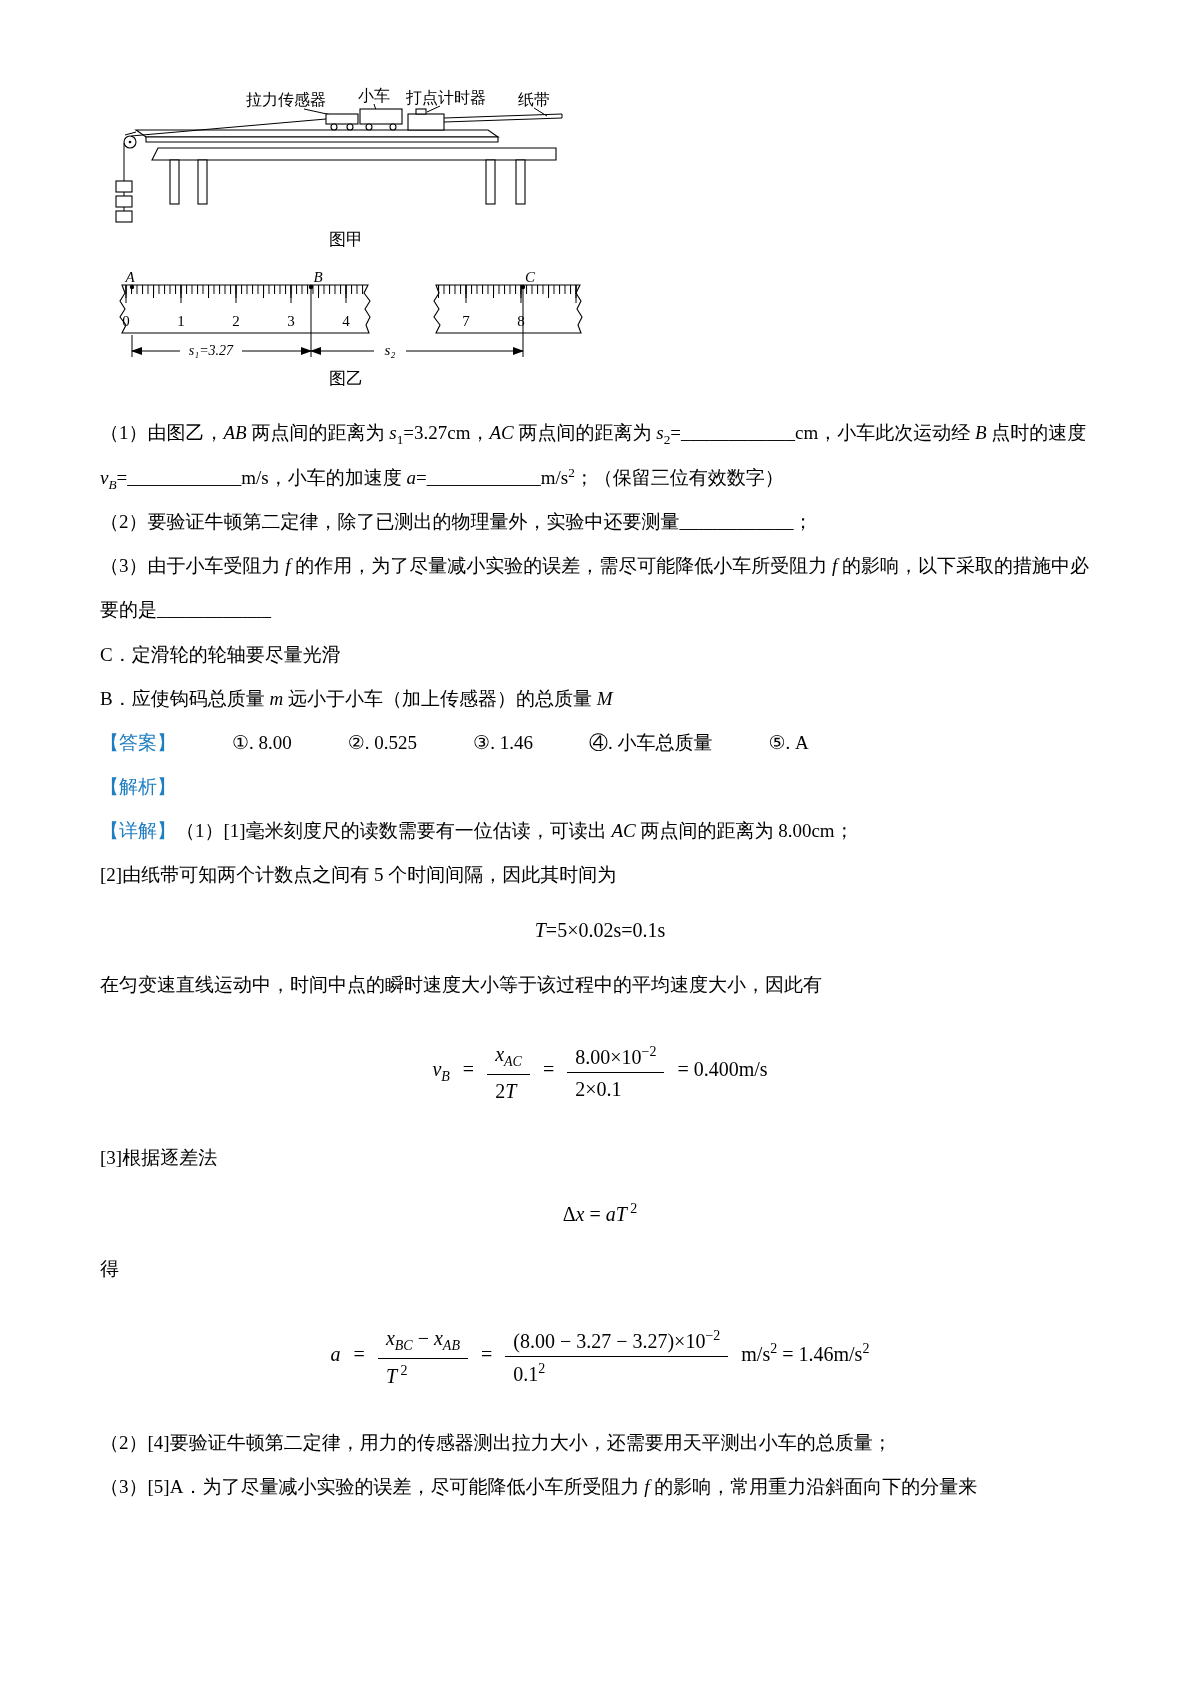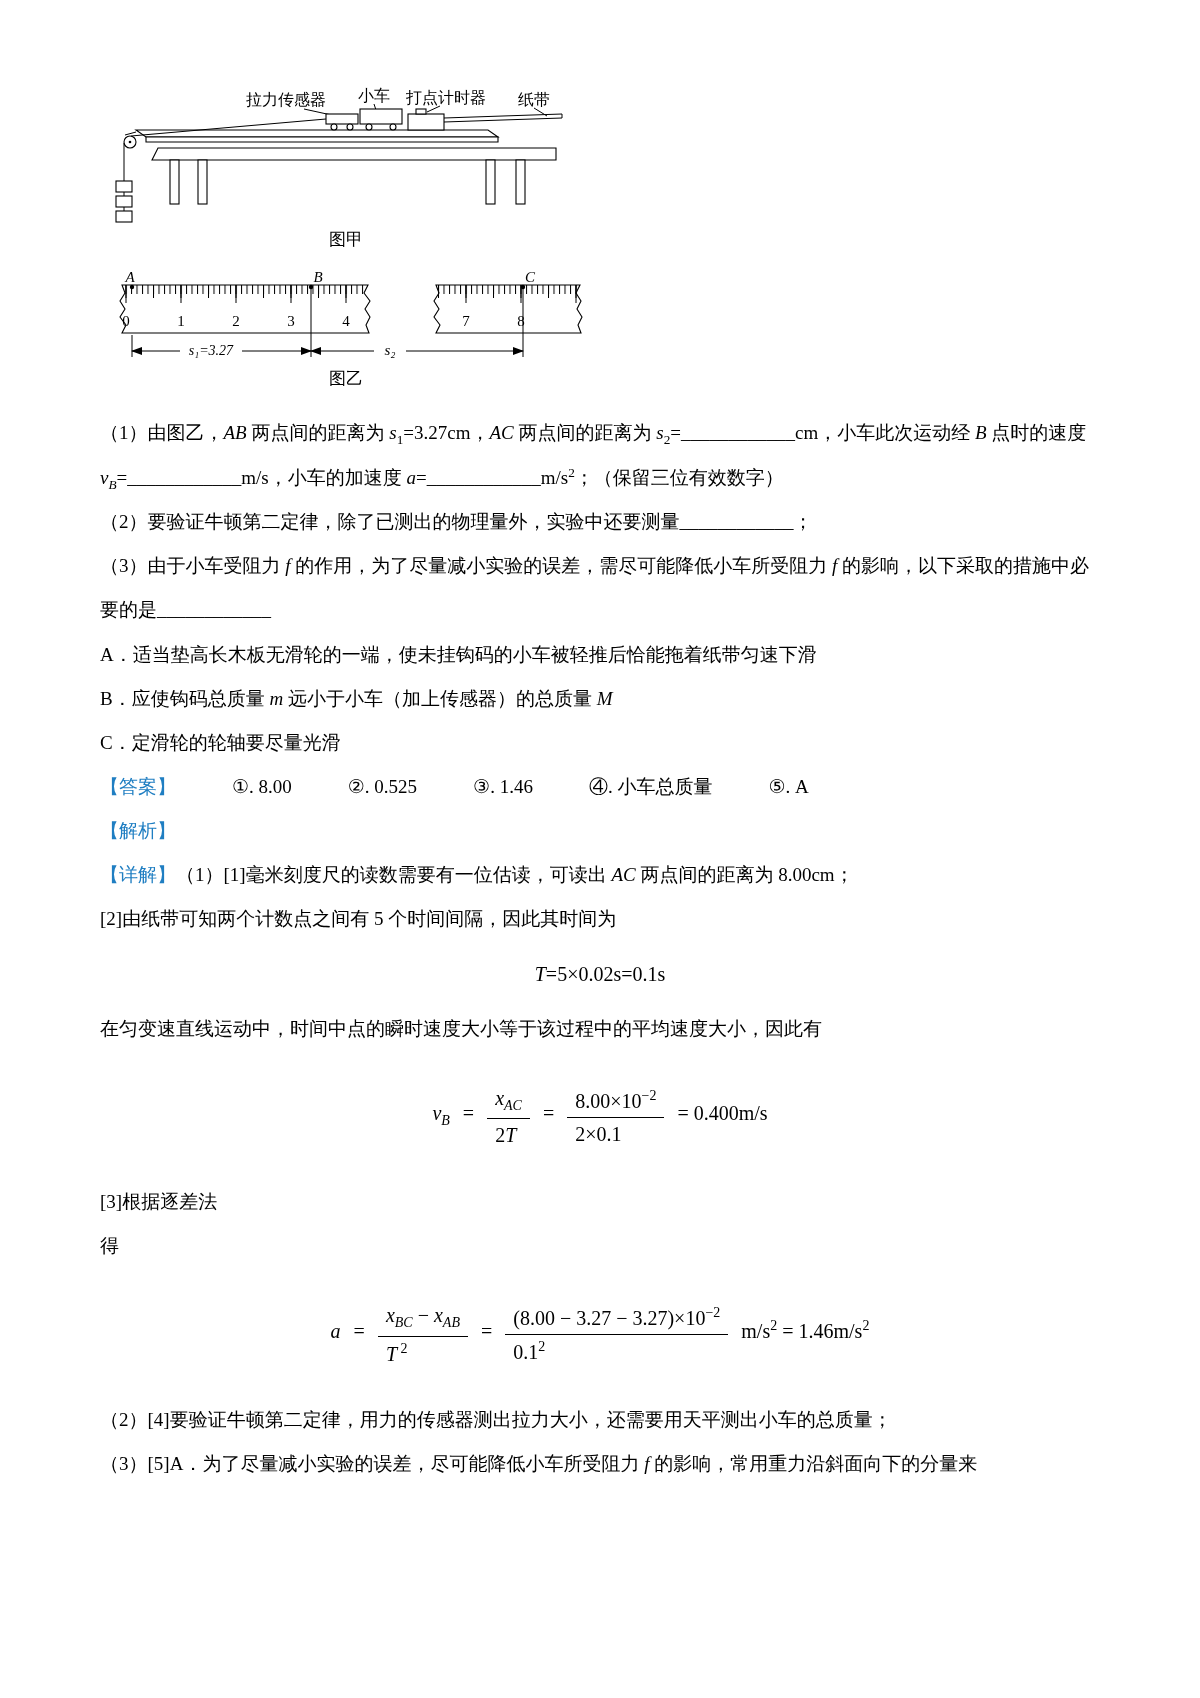--- a/index.html
+++ b/index.html
@@ -162,23 +162,22 @@
       <text x="284" y="84" text-anchor="middle" font-size="15" font-style="italic">s₂</text>
 
       <text x="240" y="113" text-anchor="middle" class="caption">图乙</text>
     </svg>
   </div>
 
   <div class="text-block">
     <p class="para">（1）由图乙，<i>AB</i> 两点间的距离为 <i>s</i><sub>1</sub>=3.27cm，<i>AC</i> 两点间的距离为 <i>s</i><sub>2</sub>=____________cm，小车此次运动经 <i>B</i> 点时的速度 <i>v</i><sub><i>B</i></sub>=____________m/s，小车的加速度 <i>a</i>=____________m/s<sup>2</sup>；（保留三位有效数字）</p>
     <p class="para">（2）要验证牛顿第二定律，除了已测出的物理量外，实验中还要测量____________；</p>
     <p class="para">（3）由于小车受阻力 <i>f</i> 的作用，为了尽量减小实验的误差，需尽可能降低小车所受阻力 <i>f</i> 的影响，以下采取的措施中必要的是____________</p>
-    <p class="para">A．适当垫高长木板无滑轮的一端，使未挂钩码的小车被轻推后恰能拖着纸带匀速下滑</p>
+    <p class="para">C．定滑轮的轮轴要尽量光滑</p>
     <p class="para">B．应使钩码总质量 <i>m</i> 远小于小车（加上传感器）的总质量 <i>M</i></p>
-    <p class="para">C．定滑轮的轮轴要尽量光滑</p>
   </div>
 
   <p class="para">
     <span class="blue">【答案】</span><span class="ans-item">①. 8.00</span><span class="ans-item">②. 0.525</span><span class="ans-item">③. 1.46</span><span class="ans-item">④. 小车总质量</span><span class="ans-item">⑤. A</span>
   </p>
 
   <p class="para">
     <span class="blue">【解析】</span>
   </p>
 
@@ -204,20 +203,23 @@
     <span>=</span>
     <span class="frac">
       <span class="num">8.00×10<sup>−2</sup></span>
       <span class="den">2×0.1</span>
     </span>
     <span>= 0.400m/s</span>
   </div>
 
   <p class="para">[3]根据逐差法</p>
 
+  <div class="formula">
+    <span>Δ<i>x</i> = <i>aT</i><sup> 2</sup></span>
+  </div>
 
   <p class="para">得</p>
 
   <div class="formula">
     <span><i>a</i></span>
     <span>=</span>
     <span class="frac">
       <span class="num"><i>x</i><sub><i>BC</i></sub> − <i>x</i><sub><i>AB</i></sub></span>
       <span class="den"><i>T</i><sup> 2</sup></span>
     </span>

